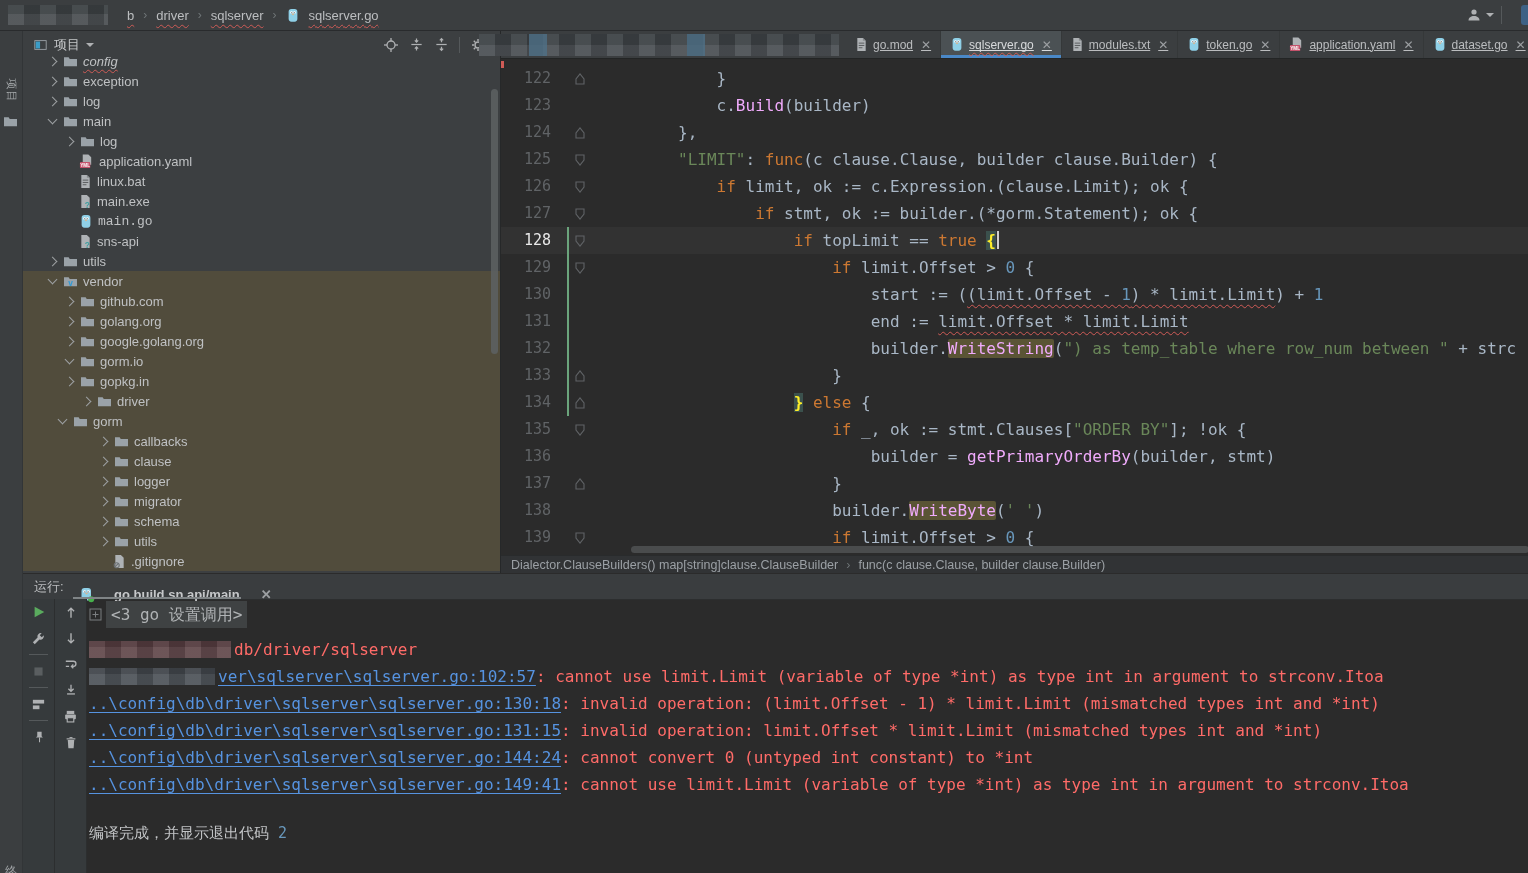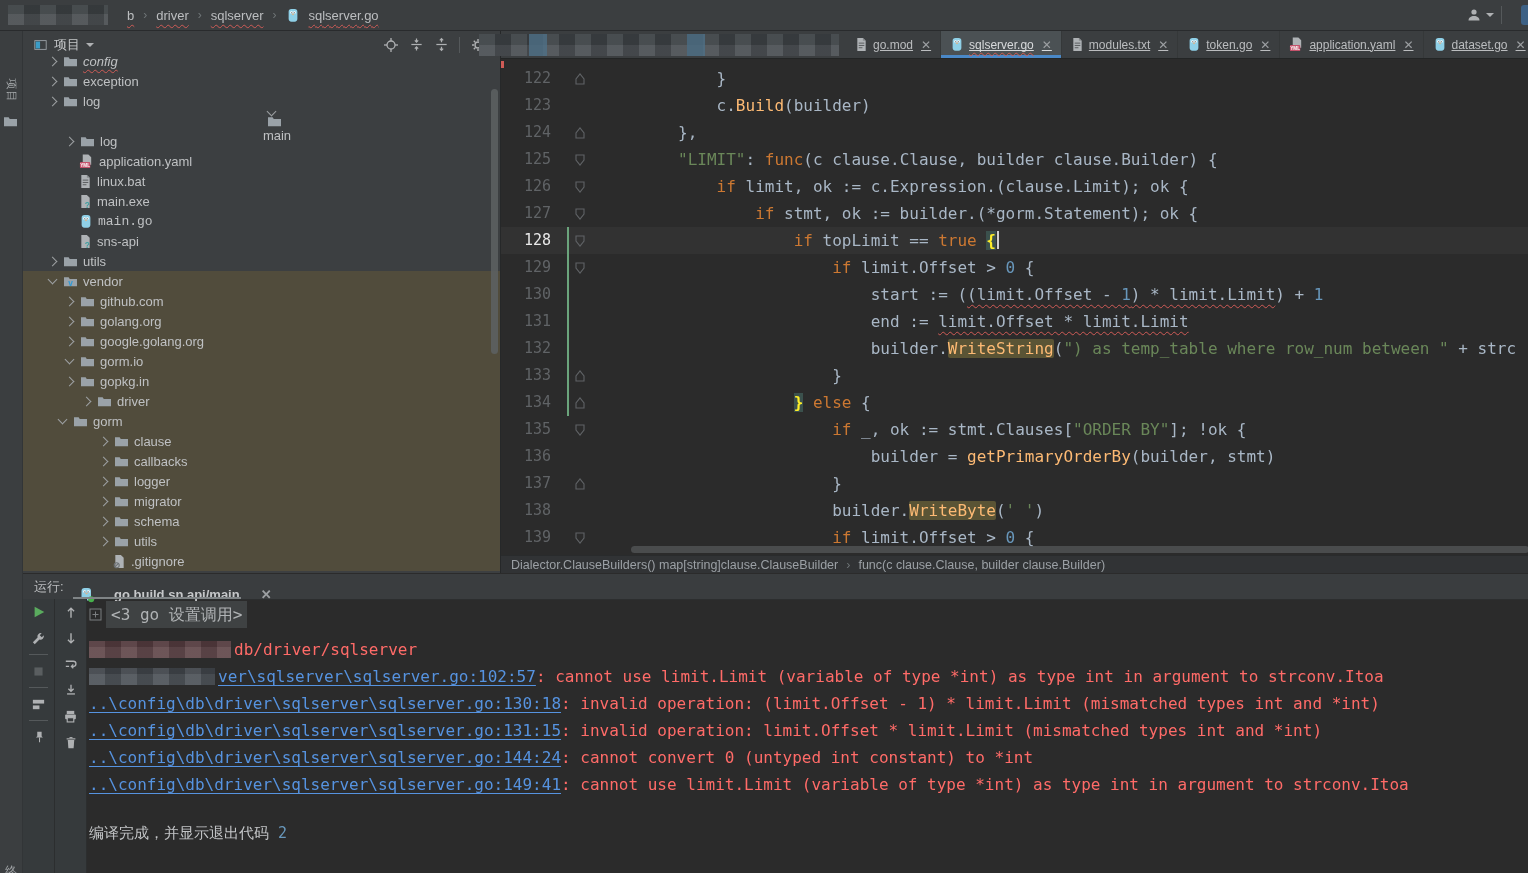--- a/index.html
+++ b/index.html
@@ -64,21 +64,21 @@
                 text-underline-offset:3px;text-decoration-skip-ink:none;}
 
   #code{position:absolute;left:0;top:28px;right:0;height:498px;overflow:hidden;
         font-family:"DejaVu Sans Mono",monospace;font-size:16px;line-height:27px;padding-top:6px;box-sizing:border-box;}
   .crow{display:flex;height:27px;white-space:pre;}
   .crow.cur{background:#323232;}
   .ln{width:50px;text-align:right;padding-right:8px;color:#606366;font-size:15px;flex:0 0 auto;cursor:pointer;}
   .foldc{width:42px;display:flex;align-items:center;justify-content:center;flex:0 0 auto;cursor:pointer;}
   .ctext{white-space:pre;}
   .crow.cur .ln{color:#e8e8e8;}
-  .c-d{color:#a9b7c6}.c-k{color:#cc7832}.c-s{color:#6a8759}.c-n{color:#6897bb}.c-f{color:#fdba74}
+  .c-d{color:#a9b7c6}.c-k{color:#cc7832}.c-s{color:#6a8759}.c-n{color:#6897bb}.c-f{color:#f0abfc}
   .c-ew{text-decoration:underline wavy #cf5b56;text-decoration-thickness:1px;text-underline-offset:4px;text-decoration-skip-ink:none;}
   .c-hl{background:#5a5435;border-radius:2px;}
   .c-bm{background:#3b514d;color:#ffef28;font-weight:bold;}
   .caret{display:inline-block;width:2px;height:18px;background:#cfcfcf;vertical-align:-3px;margin-left:1px;}
   #changebar{position:absolute;left:66px;top:168px;width:2px;height:189px;background:#6ba47c;}
   #reddash{position:absolute;left:0;top:2px;width:3px;height:7px;background:#cf5b56;}
   #hscroll{position:absolute;left:130px;right:0;top:515px;height:7px;background:#5a5d5f;border-radius:4px;opacity:.65;cursor:pointer;}
   #ebread{position:absolute;left:0;bottom:0;right:0;height:17px;background:#313335;border-top:1px solid #292b2c;
           display:flex;align-items:center;padding-left:10px;gap:8px;font-size:12.5px;color:#9ba0a5;}
   #ebread .sep{color:#6f7577;}
@@ -231,21 +231,21 @@
         </div>
         <div class="trow" style="padding-left: 26px;">
           <span class="chev"></span>
           <span class="icon">
             <svg width="15" height="13" viewBox="0 0 16 14">
               <path d="M1 2.5h5l1.2 1.7H15V12H1z" fill="#9aa2a8"></path>
             </svg>
           </span>
           <span class="label">log</span>
         </div>
-        <div class="trow" style="padding-left: 26px; flex-direction: column;">
+        <div class="trow" style="padding-left: 26px;">
           <span class="chev down"></span>
           <span class="icon">
             <svg width="15" height="13" viewBox="0 0 16 14">
               <path d="M1 2.5h5l1.2 1.7H15V12H1z" fill="#9aa2a8"></path>
             </svg>
           </span>
           <span class="label">main</span>
         </div>
         <div class="trow" style="padding-left: 43px;">
           <span class="chev"></span>
@@ -396,30 +396,30 @@
           </span>
           <span class="label">gorm</span>
         </div>
         <div class="trow hl" style="padding-left: 77px;">
           <span class="chev"></span>
           <span class="icon">
             <svg width="15" height="13" viewBox="0 0 16 14">
               <path d="M1 2.5h5l1.2 1.7H15V12H1z" fill="#9aa2a8"></path>
             </svg>
           </span>
+          <span class="label">callbacks</span>
+        </div>
+        <div class="trow hl" style="padding-left: 77px;">
+          <span class="chev"></span>
+          <span class="icon">
+            <svg width="15" height="13" viewBox="0 0 16 14">
+              <path d="M1 2.5h5l1.2 1.7H15V12H1z" fill="#9aa2a8"></path>
+            </svg>
+          </span>
           <span class="label">clause</span>
-        </div>
-        <div class="trow hl" style="padding-left: 77px;">
-          <span class="chev"></span>
-          <span class="icon">
-            <svg width="15" height="13" viewBox="0 0 16 14">
-              <path d="M1 2.5h5l1.2 1.7H15V12H1z" fill="#9aa2a8"></path>
-            </svg>
-          </span>
-          <span class="label">callbacks</span>
         </div>
         <div class="trow hl" style="padding-left: 77px;">
           <span class="chev"></span>
           <span class="icon">
             <svg width="15" height="13" viewBox="0 0 16 14">
               <path d="M1 2.5h5l1.2 1.7H15V12H1z" fill="#9aa2a8"></path>
             </svg>
           </span>
           <span class="label">logger</span>
         </div>

